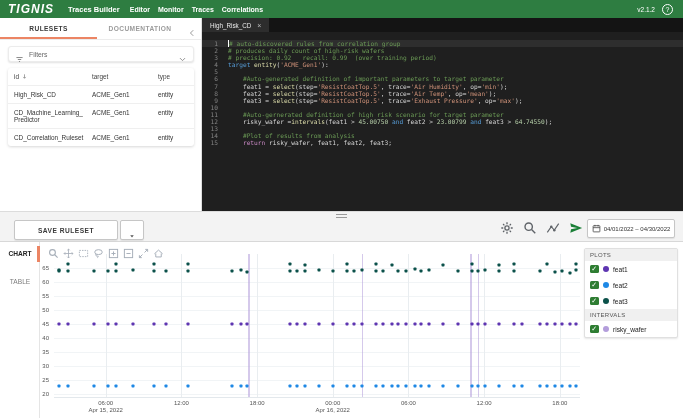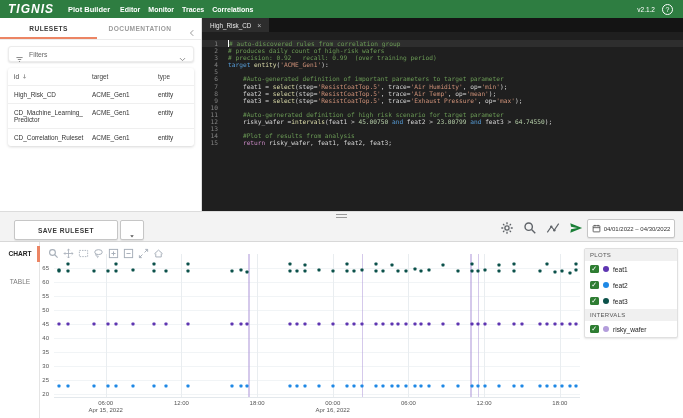--- a/index.html
+++ b/index.html
@@ -78,21 +78,21 @@
   .sdot { width:6.5px; height:6.5px; border-radius:50%; flex:none; }
   .lg-row .lbl { font-size:6.6px; color:#222; }
 </style>
 </head>
 <body>
 
 <div id="app">
 
   <div id="header" class="abs">
     <div id="logo">TIGNIS</div>
-    <div id="app-title">Plot Builder</div>
+    <div id="app-title">Traces Builder</div>
     <div id="nav">
         <span>Editor</span>
         <span>Monitor</span>
         <span>Traces</span>
         <span>Correlations</span>
       </div>
     <div id="version">v2.1.2</div>
     <div id="help-btn">?</div>
   </div>
 

